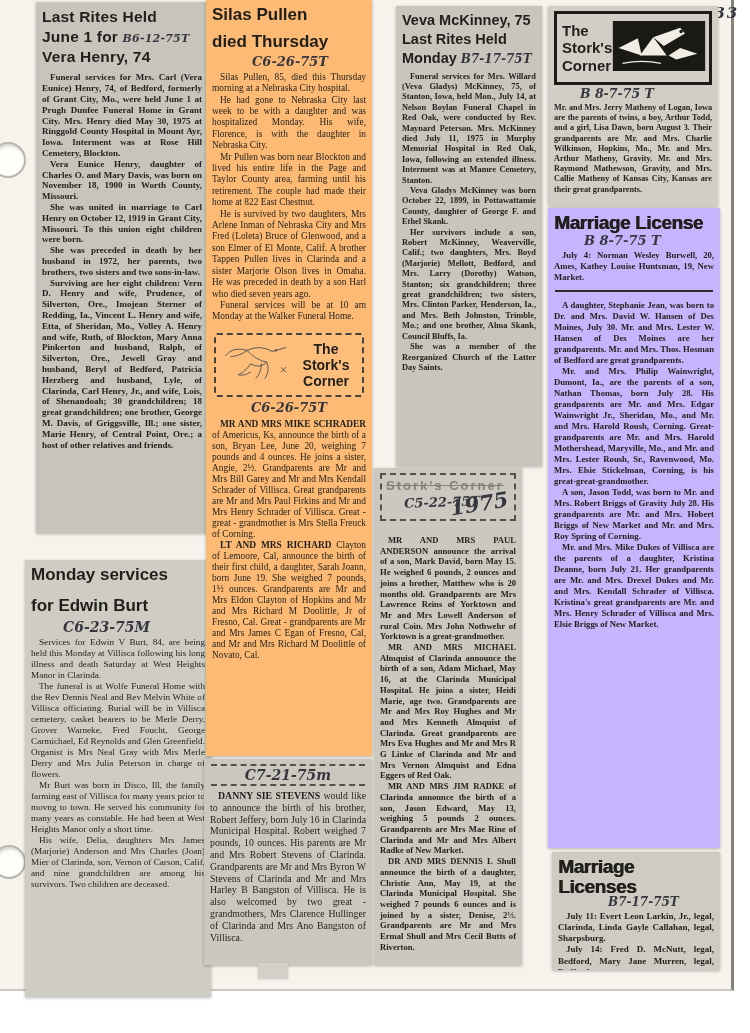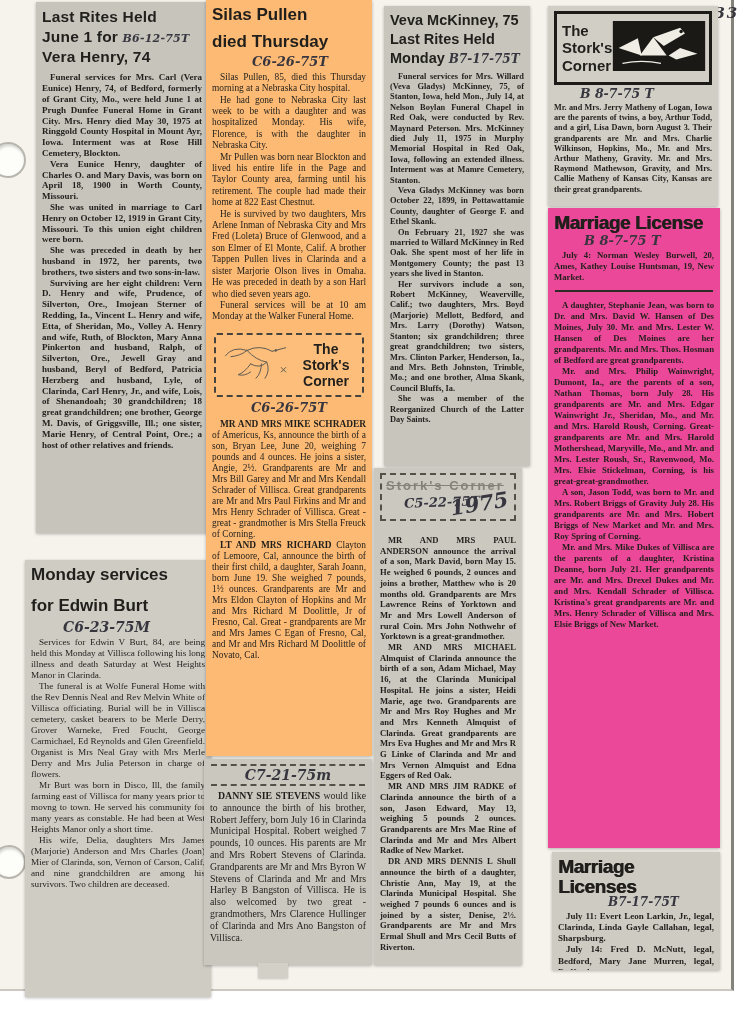--- a/index.html
+++ b/index.html
@@ -54,21 +54,21 @@
 
   <article class="clip" style="left:36px;top:2px;width:172px;height:531px;background:#c7c4bc;">
     <div class="hlA">
       <div>Last Rites Held</div>
       <div><span>June 1 for</span>
         <span class="hand" style="font-size:11px;">B6-12-75T</span></div>
       <div>Vera Henry, 74</div>
     </div>
     <div class="bA" style="margin-top:6px;">
       <p>Funeral services for Mrs. Carl (Vera Eunice) Henry, 74, of Bedford, formerly of Grant City, Mo., were held June 1 at Prugh Dunfee Funeral Home in Grant City. Mrs. Henry died May 30, 1975 at Ringgold County Hospital in Mount Ayr, Iowa. Interment was at Rose Hill Cemetery, Blockton.</p>
-      <p>Vera Eunice Henry, daughter of Charles O. and Mary Davis, was born on April 18, 1900 in Worth County, Missouri.</p>
+      <p>Vera Eunice Henry, daughter of Charles O. and Mary Davis, was born on November 18, 1900 in Worth County, Missouri.</p>
       <p>She was united in marriage to Carl Henry on October 12, 1919 in Grant City, Missouri. To this union eight children were born.</p>
       <p>She was preceded in death by her husband in 1972, her parents, two brothers, two sisters and two sons-in-law.</p>
       <p>Surviving are her eight children: Vern D. Henry and wife, Prudence, of Silverton, Ore., Imojean Sterner of Redding, Ia., Vincent L. Henry and wife, Etta, of Sheridan, Mo., Volley A. Henry and wife, Ruth, of Blockton, Mary Anna Pinkerton and husband, Ralph, of Silverton, Ore., Jewell Gray and husband, Beryl of Bedford, Patricia Herzberg and husband, Lyle, of Clarinda, Carl Henry, Jr., and wife, Lois, of Shenandoah; 30 grandchildren; 18 great grandchildren; one brother, George M. Davis, of Griggsville, Ill.; one sister, Marie Henry, of Central Point, Ore.; a host of other relatives and friends.</p>
     </div>
   </article>
 
   <article class="clip" style="left:25px;top:560px;width:186px;height:437px;background:#cfccc4;">
     <div class="hlB">
       <div>Monday services</div>
       <div style="margin-top:11px;">for Edwin Burt</div>
@@ -126,31 +126,30 @@
   <article class="clip" style="left:204px;top:759px;width:168px;height:206px;background:#cac7bf;">
     <div style="border-top:2px dashed #54514a;border-bottom:2px dashed #54514a;text-align:center;margin:0 1px 4px;">
       <span class="hand" style="font-size:14px;">C7-21-75m</span>
     </div>
     <div class="bD">
       <p><b>DANNY SIE STEVENS</b> <span>would like to announce the birth of his brother, Robert Jeffery, born July 16 in Clarinda Municipal Hospital. Robert weighed 7 pounds, 10 ounces. His parents are Mr and Mrs Robert Stevens of Clarinda. Grandparents are Mr and Mrs Byron W Stevens of Clarinda and Mr and Mrs Harley B Bangston of Villisca. He is also welcomed by two great - grandmothers, Mrs Clarence Hullinger of Clarinda and Mrs Ano Bangston of Villisca.</span></p>
     </div>
   </article>
   <div class="tab"></div>
 
-  <article class="clip" style="left:384px;top:6px;width:146px;height:460px;background:#c8c5bd;">
+  <article class="clip" style="left:396px;top:6px;width:146px;height:460px;background:#c8c5bd;">
     <div class="hlC">
       <div>Veva McKinney, 75</div>
       <div>Last Rites Held</div>
       <div><span>Monday</span>
         <span class="hand" style="font-size:12px;">B7-17-75T</span></div>
     </div>
     <div class="bA2" style="margin-top:4px;">
       <p>Funeral services for Mrs. Willard (Veva Gladys) McKinney, 75, of Stanton, Iowa, held Mon., July 14, at Nelson Boylan Funeral Chapel in Red Oak, were conducted by Rev. Maynard Peterson. Mrs. McKinney died July 11, 1975 in Murphy Memorial Hospital in Red Oak, Iowa, following an extended illness. Interment was at Mamre Cemetery, Stanton.</p>
       <p>Veva Gladys McKinney was born October 22, 1899, in Pottawattamie County, daughter of George F. and Ethel Skank.</p>
-      <p>On February 21, 1927 she was married to Willard McKinney in Red Oak. She spent most of her life in Montgomery County; the past 13 years she lived in Stanton.</p>
       <p>Her survivors include a son, Robert McKinney, Weaverville, Calif.; two daughters, Mrs. Boyd (Marjorie) Mellott, Bedford, and Mrs. Larry (Dorothy) Watson, Stanton; six grandchildren; three great grandchildren; two sisters, Mrs. Clinton Parker, Henderson, Ia., and Mrs. Beth Johnston, Trimble, Mo.; and one brother, Alma Skank, Council Bluffs, Ia.</p>
       <p>She was a member of the Reorganized Church of the Latter Day Saints.</p>
     </div>
   </article>
 
   <article class="clip" style="left:374px;top:468px;width:148px;height:497px;background:#cbc8c0;">
     <div class="struckband">
       <span class="strucktxt">Stork's Corner</span>
       <div class="hand" style="font-size:13px;margin-left:18px;transform:rotate(-2deg);">C5-22-75T</div>
       <span class="hand year">1975</span>
@@ -183,21 +182,21 @@
           <path d="M10 44 Q30 40 50 44" stroke="#efede4" stroke-width="1.3" fill="none"></path>
         </svg>
       </span>
     </div>
     <div class="hand" style="font-size:12.5px;margin:1px 0 2px 26px;">B 8-7-75 T</div>
     <div class="bR">
       <p class="noind">Mr. and Mrs. Jerry Matheny of Logan, Iowa are the parents of twins, a boy, Arthur Todd, and a girl, Lisa Dawn, born August 3. Their grandparents are Mr. and Mrs. Charlie Wilkinson, Hopkins, Mo., Mr. and Mrs. Arthur Matheny, Gravity. Mr. and Mrs. Raymond Mathewson, Gravity, and Mrs. Callie Matheny of Kansas City, Kansas are their great grandparents.</p>
     </div>
   </article>
 
-  <article class="clip" style="left:548px;top:208px;width:172px;height:640px;background:#ec4899;">
+  <article class="clip" style="left:548px;top:208px;width:172px;height:640px;background:#c4b5fd;">
     <div class="hlM">Marriage License</div>
     <div class="hand" style="font-size:13px;margin:0 0 2px 30px;">B 8-7-75 T</div>
     <div class="bM">
       <p><b>July 4:</b> <span>Norman Wesley Burwell, 20, Ames, Kathey Louise Huntsman, 19, New Market.</span></p>
     </div>
     <div class="divider"></div>
     <div class="bM">
       <p>A daughter, Stephanie Jean, was born to Dr. and Mrs. David W. Hansen of Des Moines, July 30. Mr. and Mrs. Lester W. Hansen of Des Moines are her grandparents. Mr. and Mrs. Thos. Hosman of Bedford are great grandparents.</p>
       <p>Mr. and Mrs. Philip Wainwright, Dumont, Ia., are the parents of a son, Nathan Thomas, born July 28. His grandparents are Mr. and Mrs. Edgar Wainwright Jr., Sheridan, Mo., and Mr. and Mrs. Harold Roush, Corning. Great-grandparents are Mr. and Mrs. Harold Mothershead, Maryville, Mo., and Mr. and Mrs. Lester Roush, Sr., Ravenwood, Mo. Mrs. Elsie Stickelman, Corning, is his great-great-grandmother.</p>
       <p>A son, Jason Todd, was born to Mr. and Mrs. Robert Briggs of Gravity July 28. His grandparents are Mr. and Mrs. Hobert Briggs of New Market and Mr. and Mrs. Roy Spring of Corning.</p>

